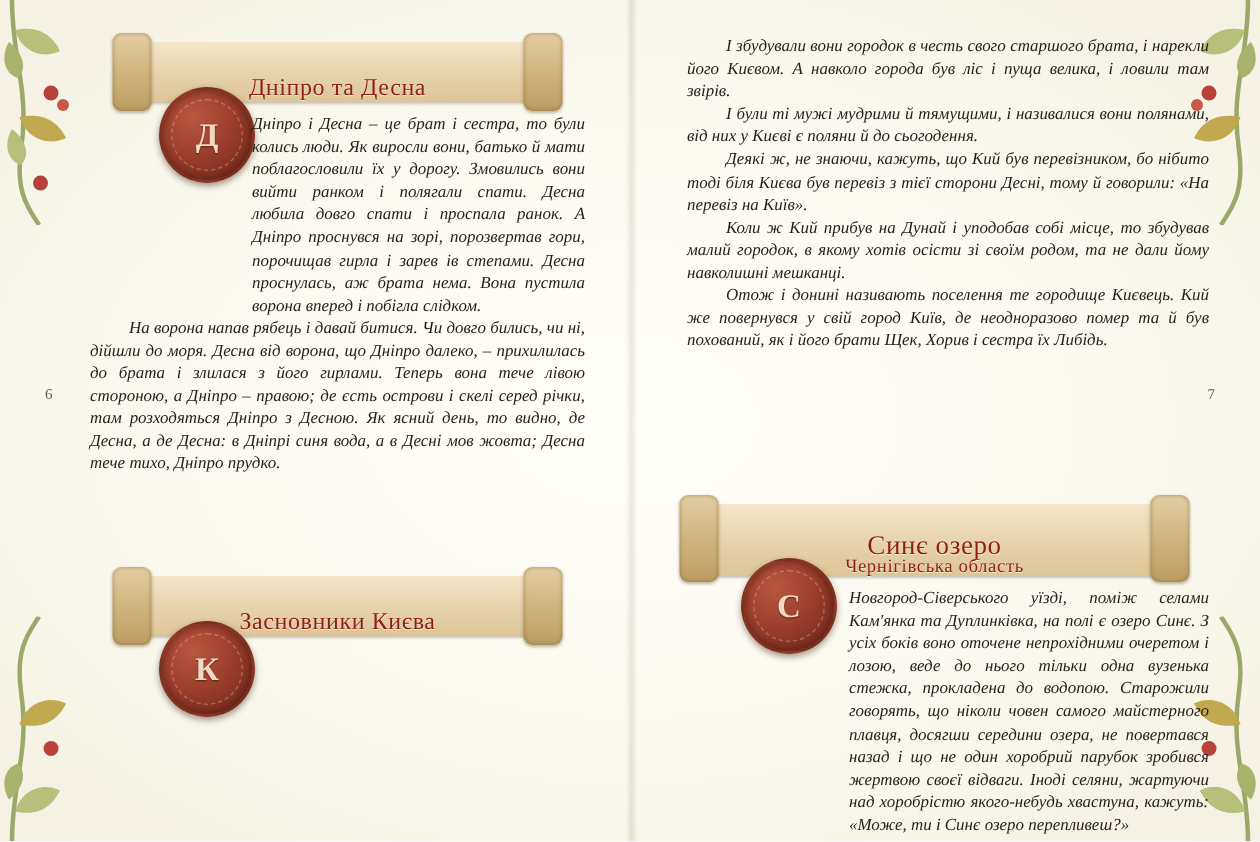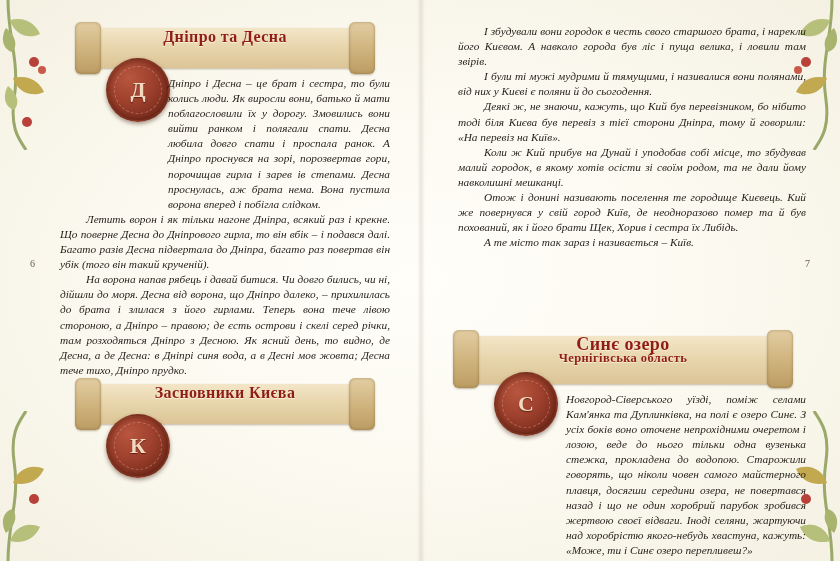--- a/index.html
+++ b/index.html
@@ -56,23 +56,23 @@
   .scroll .curlL,.scroll .curlR{
     position:absolute;top:0;width:26px;height:52px;
     background:linear-gradient(180deg,#e2cda2 0%,#cdb079 60%,#bb9c63 100%);
     border-radius:6px;
     box-shadow:inset 0 0 3px rgba(110,80,30,.5),0 1px 2px rgba(80,55,20,.35);
   }
   .scroll .curlL{left:0;}
   .scroll .curlR{right:0;}
   .scroll .title{
     position:absolute;left:18px;top:6px;width:264px;height:40px;
-    display:flex;align-items:center;justify-content:flex-start;flex-direction:column;
-    font-family:"Liberation Serif", serif;
-    font-weight:bold;color:#8f1d16;
+    display:flex;align-items:center;justify-content:flex-end;flex-direction:column;
+    font-family:"Liberation Serif", serif;
+    font-weight:normal;color:#8f1d16;
     letter-spacing:.4px;
     text-shadow:0 1px 0 rgba(255,248,225,.8);
   }
   .title .t1{font-size:16px;}
   .title .t2{font-size:12.5px;line-height:13px;}
   .title.two .t1{font-size:18px;line-height:16px;}
 
   
   .scroll.wide{width:340px;}
   .scroll.wide .paper{width:304px;}
@@ -168,21 +168,20 @@
         </div>
       </div>
     </div>
 
     <div class="seal" style="left:78px;top:58px;">
       <span class="letter">Д</span>
     </div>
 
     <div class="block body-text" style="left:32px;top:76px;width:330px;">
       <p style="text-indent:0;padding-left:108px;">Дніпро і Десна – це брат і сестра, то були колись люди. Як виросли вони, батько й мати поблагословили їх у дорогу. Змовились вони вийти ранком і полягали спати. Десна любила довго спати і проспала ранок. А Дніпро проснувся на зорі, порозвертав гори, порочищав гирла і зарев ів степами. Десна проснулась, аж брата нема. Вона пустила ворона вперед і побігла слідком.</p>
-      <p>Летить ворон і як тільки нагоне Дніпра, всякий раз і крекне. Що поверне Десна до Дніпрового гирла, то він вбік – і подався далі. Багато разів Десна підвертала до Дніпра, багато раз повертав він убік (того він такий крученій).</p>
       <p>На ворона напав рябець і давай битися. Чи довго бились, чи ні, дійшли до моря. Десна від ворона, що Дніпро далеко, – прихилилась до брата і злилася з його гирлами. Теперь вона тече лівою стороною, а Дніпро – правою; де єсть острови і скелі серед річки, там розходяться Дніпро з Десною. Як ясний день, то видно, де Десна, а де Десна: в Дніпрі синя вода, а в Десні мов жовта; Десна тече тихо, Дніпро прудко.</p>
     </div>
 
     <div class="block" style="left:32px;top:378px;width:330px;">
       <div class="scroll">
         <div class="paper"></div>
         <div class="curlL"></div>
         <div class="curlR"></div>
         <div class="title">
           <span class="t1">Засновники Києва</span>
@@ -194,24 +193,23 @@
       <span class="letter">К</span>
     </div>
 
   </div>
 
   <div class="col col-right">
 
     <div class="block body-text" style="left:18px;top:24px;width:348px;">
       <p>І збудували вони городок в честь свого старшого брата, і нарекли його Києвом. А навколо города був ліс і пуща велика, і ловили там звірів.</p>
       <p>І були ті мужі мудрими й тямущими, і називалися вони полянами, від них у Києві є поляни й до сьогодення.</p>
-      <p>Деякі ж, не знаючи, кажуть, що Кий був перевізником, бо нібито тоді біля Києва був перевіз з тієї сторони Дніпра, тому й говорили: «На перевіз на Київ».</p>
+      <p>Деякі ж, не знаючи, кажуть, що Кий був перевізником, бо нібито тоді біля Києва був перевіз з тієї сторони Десні, тому й говорили: «На перевіз на Київ».</p>
       <p>Коли ж Кий прибув на Дунай і уподобав собі місце, то збудував малий городок, в якому хотів осісти зі своїм родом, та не дали йому навколишні мешканці.</p>
       <p>Отож і донині називають поселення те городище Києвець. Кий же повернувся у свій город Київ, де неодноразово помер та й був похований, як і його брати Щек, Хорив і сестра їх Либідь.</p>
-      <p>А те місто так зараз і називається – Київ.</p>
     </div>
 
     <div class="block" style="left:8px;top:330px;width:350px;">
       <div class="scroll wide">
         <div class="paper" style="height:48px;"></div>
         <div class="curlL" style="height:58px;"></div>
         <div class="curlR" style="height:58px;"></div>
         <div class="title two" style="height:48px;">
           <span class="t1">Синє озеро</span>
           <span class="t2">Чернігівська область</span>

